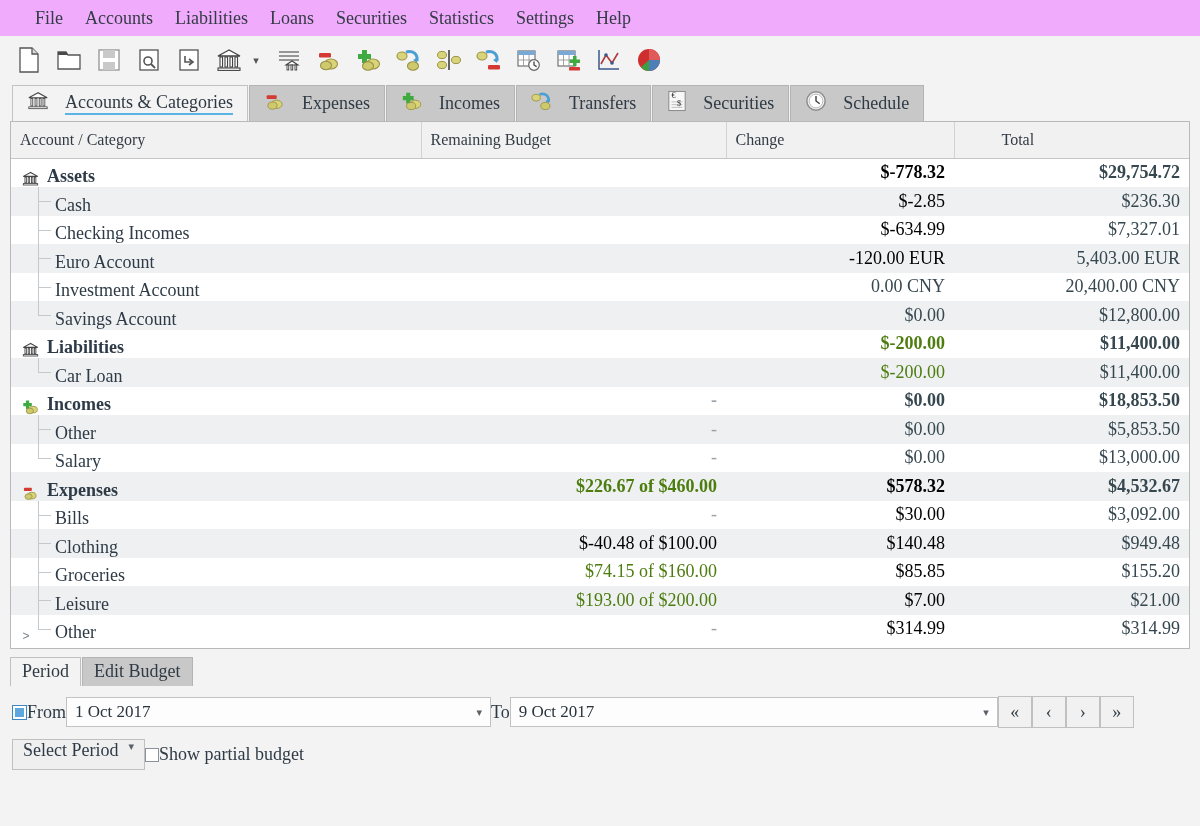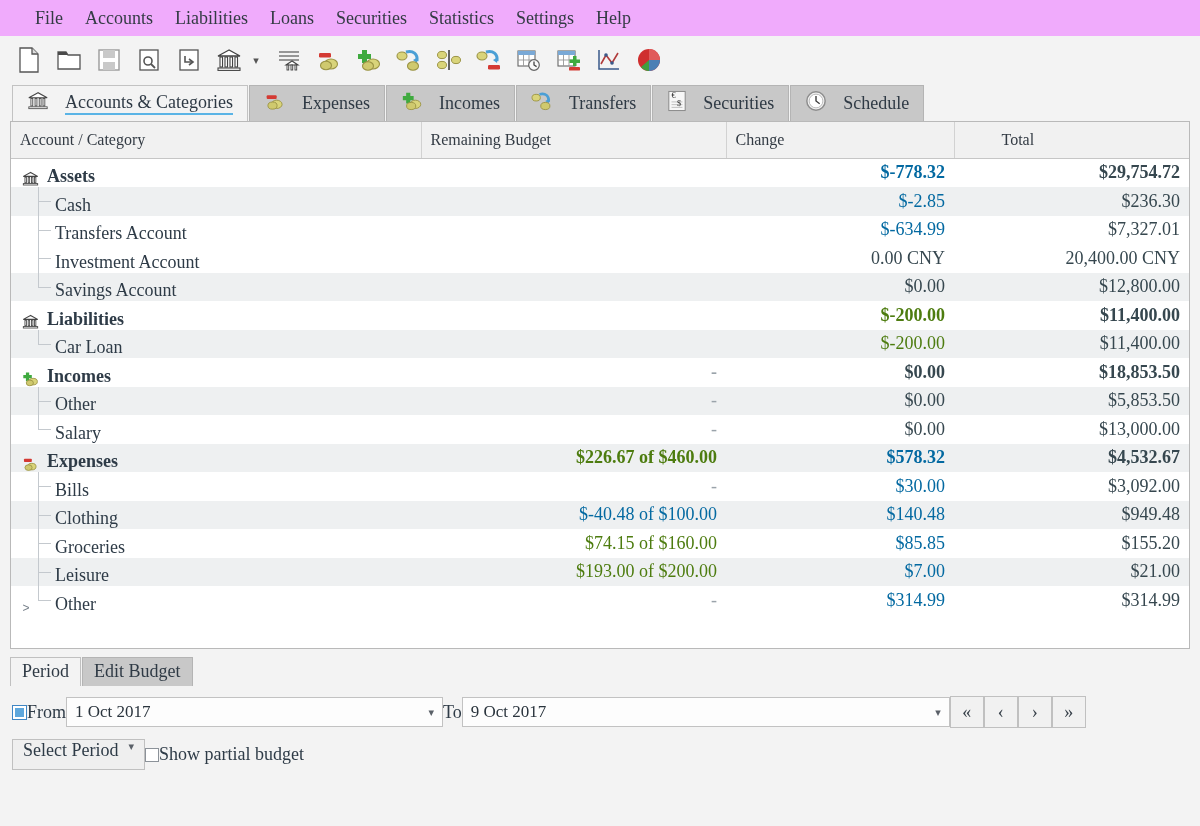--- a/index.html
+++ b/index.html
@@ -118,21 +118,21 @@
     padding: 0 9px;
     height: 28.5px;
     white-space: nowrap;
     overflow: hidden;
   }
   tr.row-odd td { background: #ffffff; }
   tr.row-even td { background: #eef0f1; }
   td.c-name { color: #2e3b47; }
   td.num { text-align: right; font-variant-numeric: tabular-nums; }
   .pos { color: #36474f; }
-  .neg { color: #0369a1; }
+  .neg { color: #000000; }
   .grn { color: #4d7c0f; }
   .dash { color: #9aa3aa; }
   .bold { font-weight: bold; }
 
   
   .treecell { display: flex; align-items: flex-end; height: 28.5px; }
   .tw-icon { width: 20px; display:flex; align-items:center; justify-content:center; flex: 0 0 20px; }
   .tw-gap  { width: 6px; flex: 0 0 6px; }
   .tw-expander {
     width: 12px; flex: 0 0 12px;
@@ -512,26 +512,41 @@
           <td class="num pos">$236.30</td>
         </tr>
         <tr class="row-odd">
           <td class="c-name">
             <div class="treecell">
               <span class="tw-expander"></span>
               <span class="tw-branch">
                 <span class="vline"></span>
                 <span class="hline"></span>
               </span>
-              <span class="tlabel-txt">Transfers Account</span>
+              <span class="tlabel-txt">Checking Incomes</span>
             </div>
           </td>
           <td class="num "></td>
           <td class="num neg">$-634.99</td>
           <td class="num pos">$7,327.01</td>
+        </tr>
+        <tr class="row-even">
+          <td class="c-name">
+            <div class="treecell">
+              <span class="tw-expander"></span>
+              <span class="tw-branch">
+                <span class="vline"></span>
+                <span class="hline"></span>
+              </span>
+              <span class="tlabel-txt">Euro Account</span>
+            </div>
+          </td>
+          <td class="num "></td>
+          <td class="num neg">-120.00 EUR</td>
+          <td class="num pos">5,403.00 EUR</td>
         </tr>
         <tr class="row-odd">
           <td class="c-name">
             <div class="treecell">
               <span class="tw-expander"></span>
               <span class="tw-branch">
                 <span class="vline"></span>
                 <span class="hline"></span>
               </span>
               <span class="tlabel-txt">Investment Account</span>
@@ -745,21 +760,21 @@
   </div>
 
   <div class="panel-body">
 
     <div class="row-line">
       <div class="cb-blue">
           <i></i>
         </div>
       <div class="lbl">From</div>
 
-      <div class="combo" style="width:377px">
+      <div class="combo" style="width:425px">
         <span class="cval">1 Oct 2017</span>
         <span class="carr">▾</span>
       </div>
 
       <div class="lbl">To</div>
 
       <div class="combo" style="width:488px">
         <span class="cval">9 Oct 2017</span>
         <span class="carr">▾</span>
       </div>

